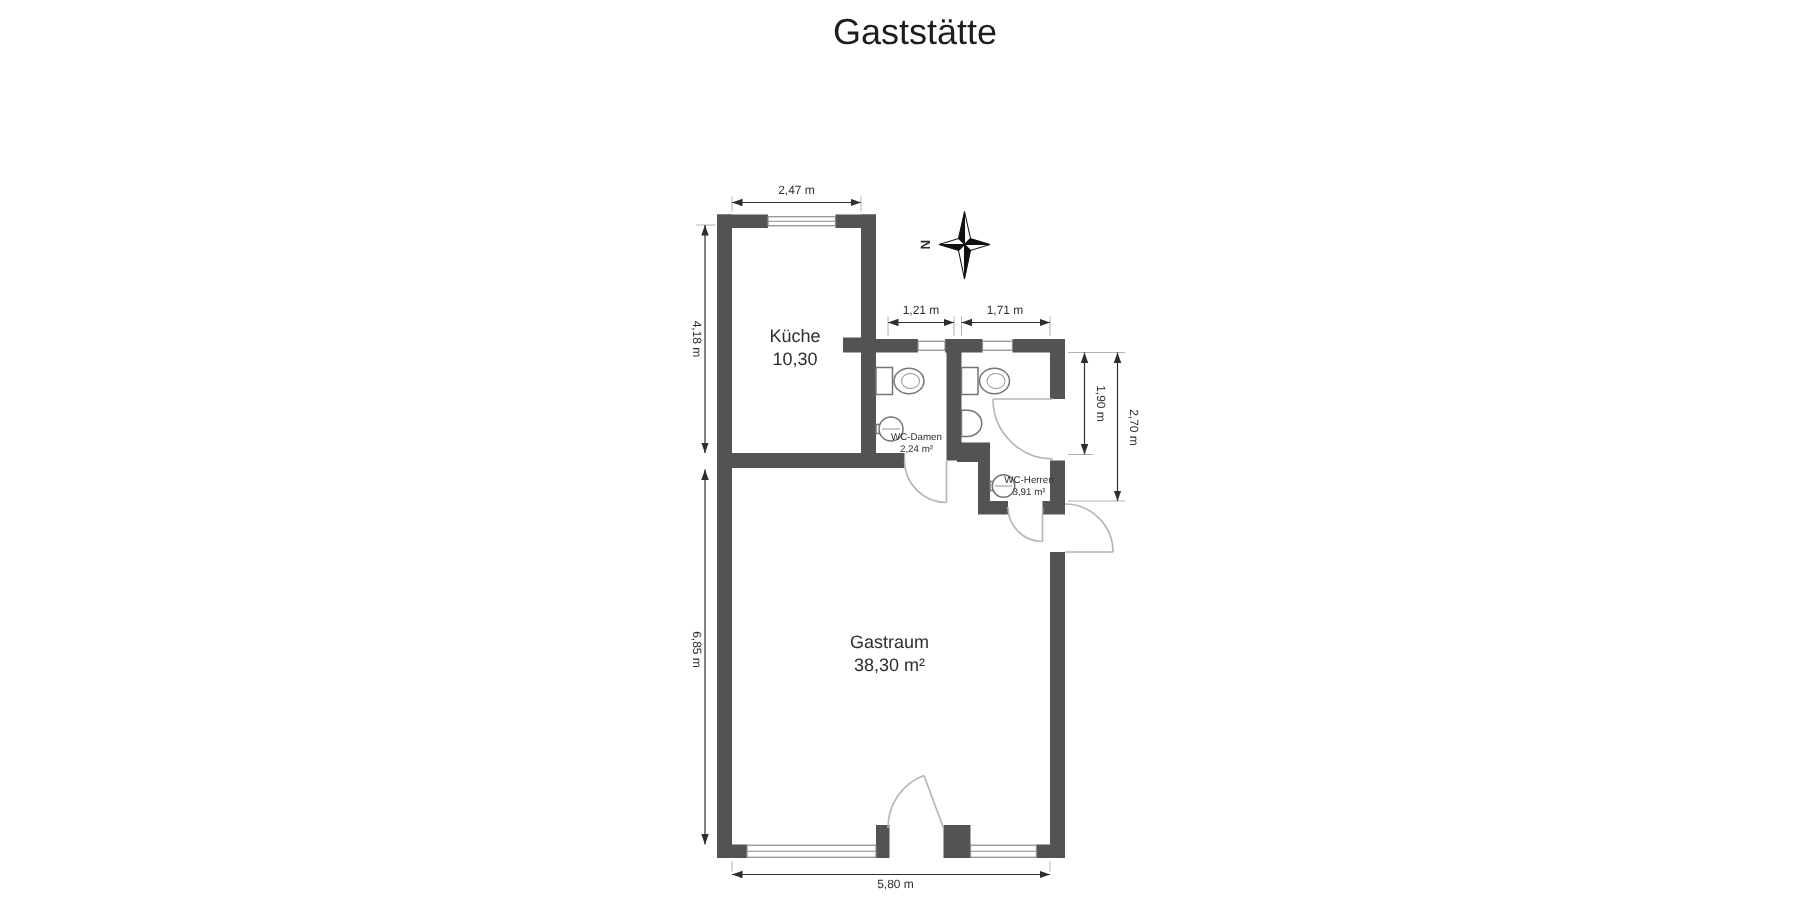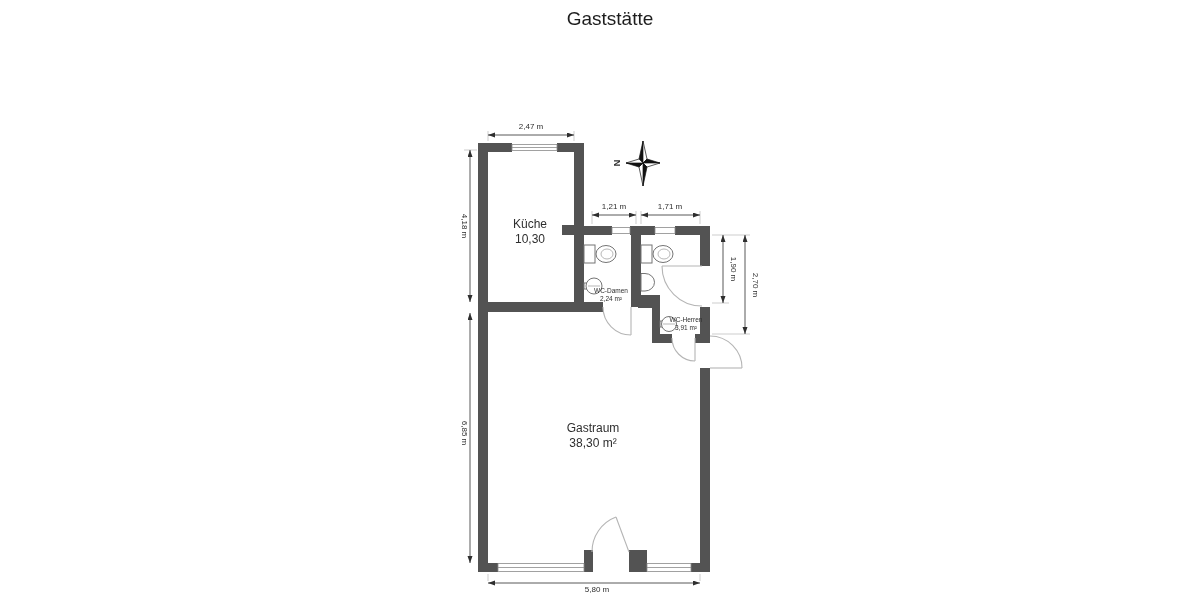--- a/index.html
+++ b/index.html
@@ -1,18 +1,18 @@
 <!DOCTYPE html>
 <html><head>
 <meta charset="utf-8">
 <style>
   html,body{margin:0;padding:0;background:#ffffff;width:1200px;height:600px;overflow:hidden;}
   .page{position:relative;width:1200px;height:600px;background:#fff;font-family:"Liberation Sans",sans-serif;}
   .plan-title{position:absolute;left:440px;top:8px;width:340px;text-align:center;
-              font-size:19px;color:#1d1d1d;font-weight:400;}
+              font-size:24px;color:#1d1d1d;font-weight:400;}
   svg{position:absolute;left:440px;top:100px;}
   svg text{font-family:"Liberation Sans",sans-serif;fill:#2e2e2e;}
   .room-label{font-size:12px;}
   .room-label-small{font-size:6.5px;}
   .dim-label{font-size:8px;}
   .wall{fill:#535353;stroke:none;}
   .win{fill:#ffffff;stroke:#8a8a8a;stroke-width:0.8;}
   .winline{stroke:#8a8a8a;stroke-width:0.8;}
   .door{stroke:#b5b5b5;stroke-width:1.1;fill:none;}
   .fixture{stroke:#757575;stroke-width:1;fill:#ffffff;}

